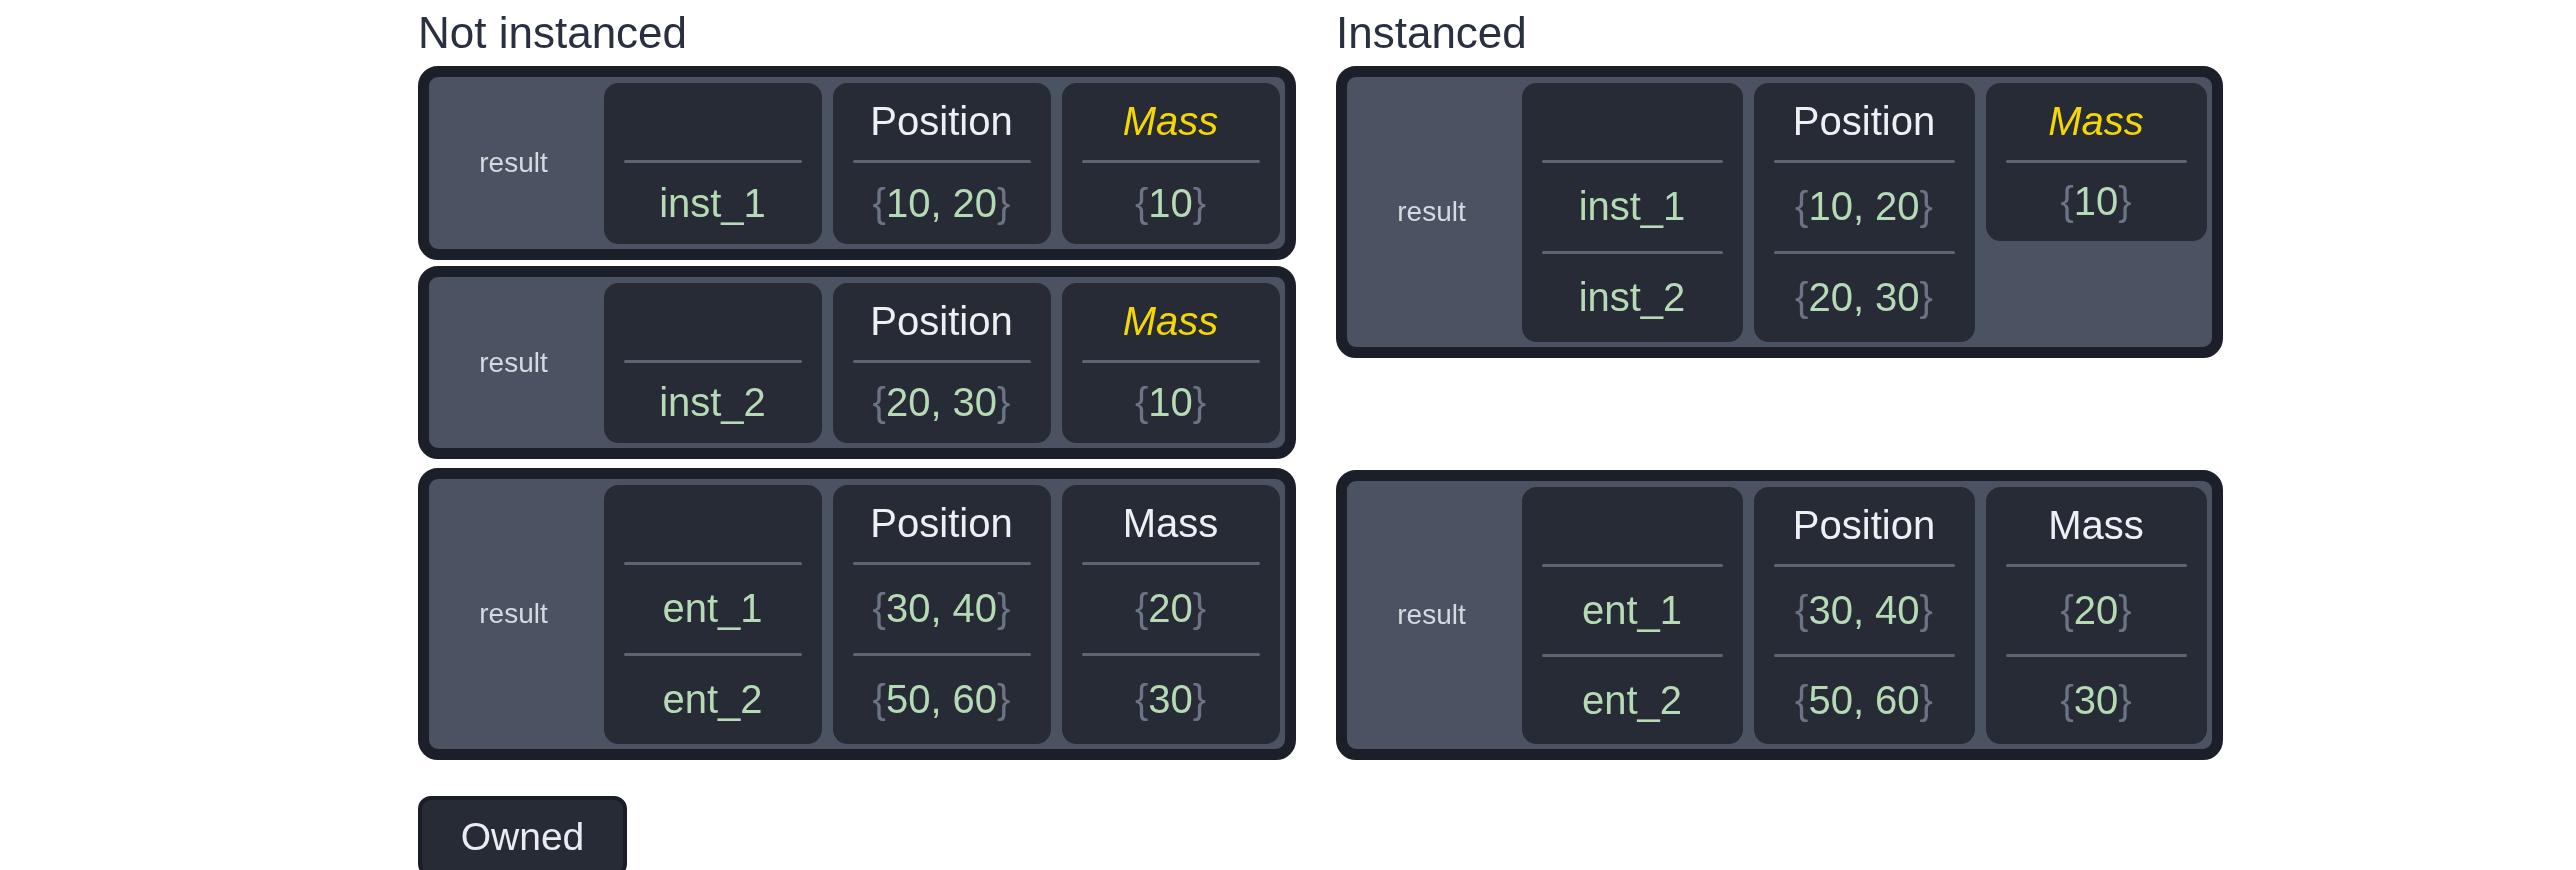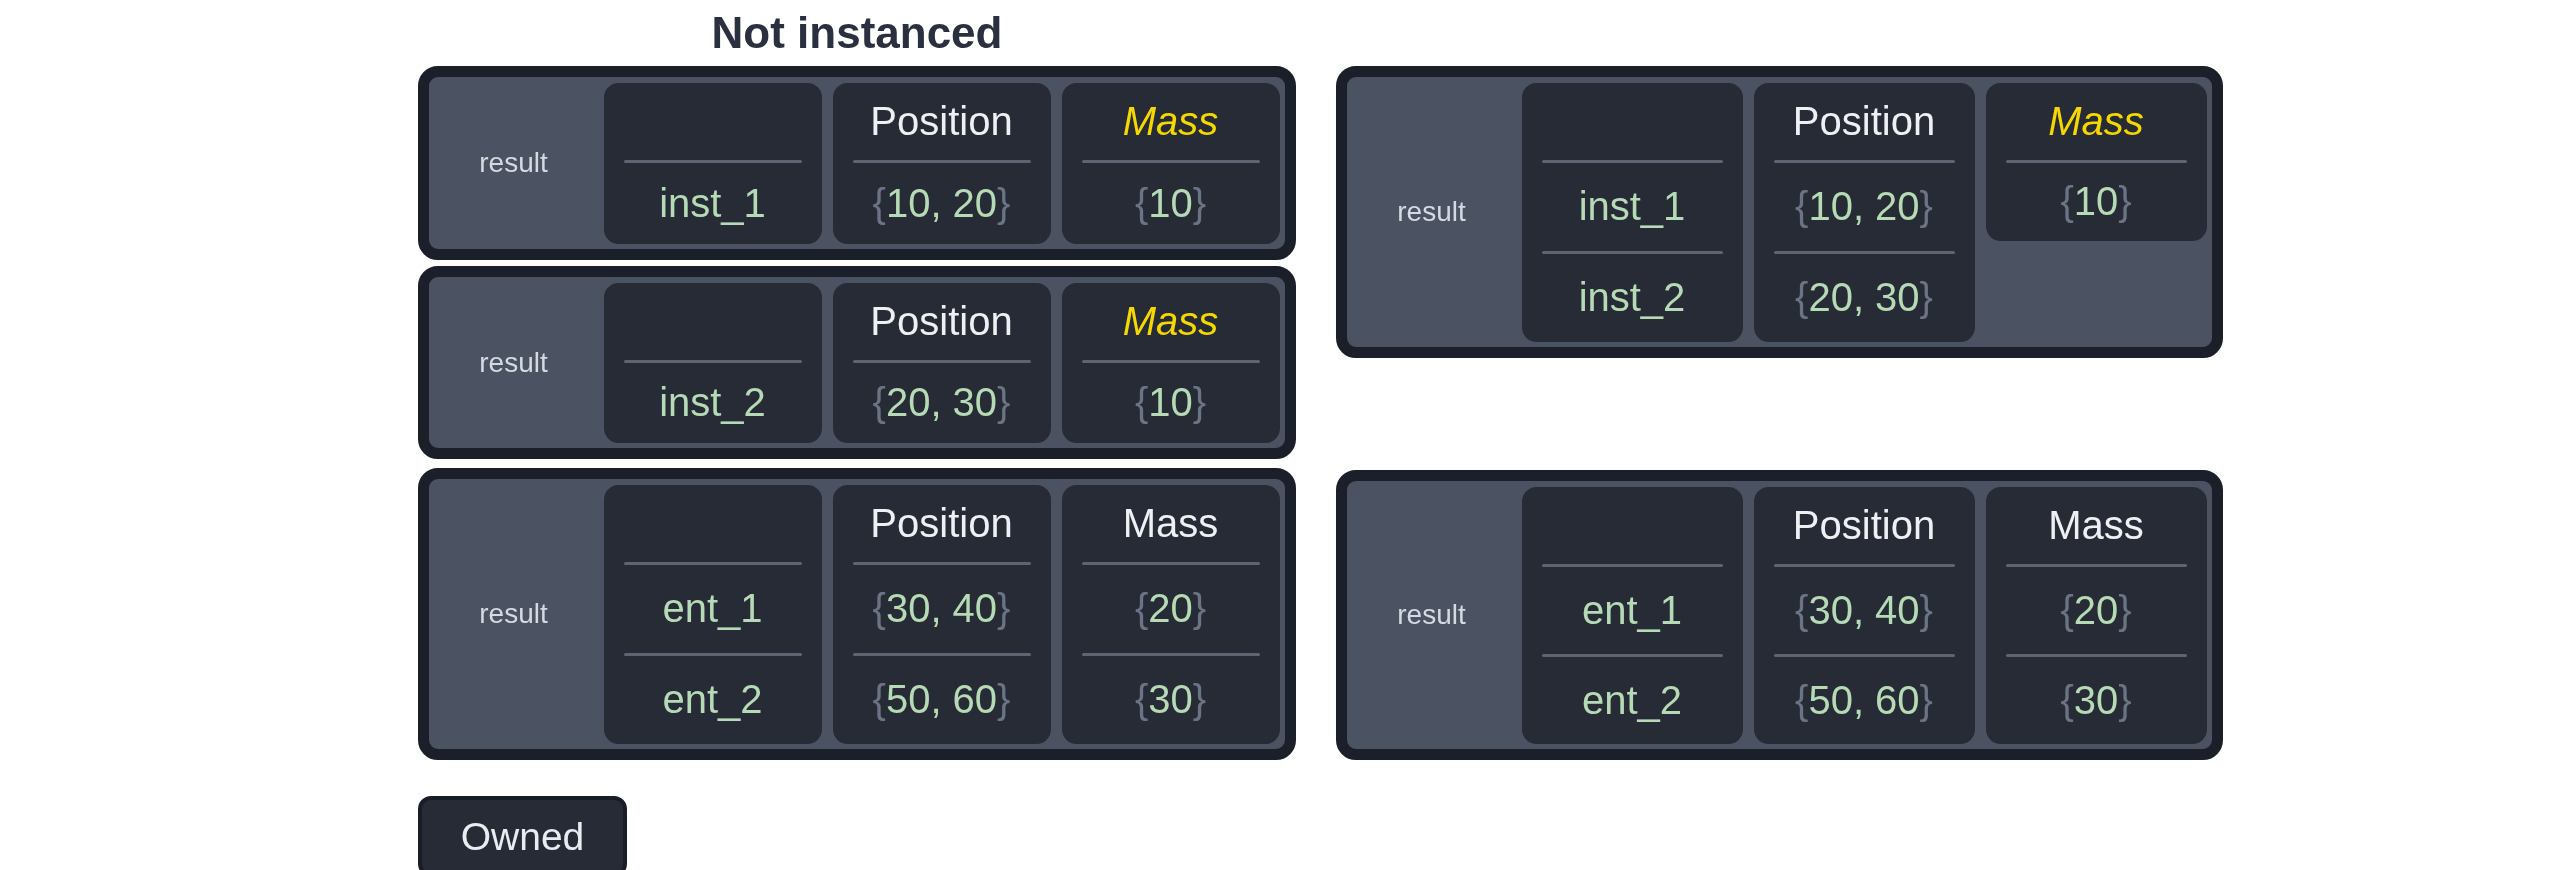--- a/index.html
+++ b/index.html
@@ -13,23 +13,22 @@
     width: 2576px;
     height: 870px;
     background: #ffffff;
     overflow: hidden;
   }
   .col-title {
     position: absolute;
     top: 0;
     height: 66px;
     line-height: 66px;
-    text-align: center;
     font-size: 44px;
-    font-weight: 700;
+    font-weight: 400;
     color: #2a3040;
   }
   #title-left  { left: 418px;  width: 878px; }
   #title-right { left: 1336px; width: 887px; }
 
   .box {
     position: absolute;
     box-sizing: border-box;
     background: #4b5261;
     border: 11px solid #1b1f2a;
@@ -121,20 +120,21 @@
     color: #f5d801;
     font-style: italic;
   }
 </style>
 </head>
 <body>
 
 <div class="canvas">
 
   <div class="col-title" id="title-left">Not instanced</div>
+  <div class="col-title" id="title-right">Instanced</div>
 
   <div class="box" id="box-a">
     <div class="result">result</div>
     <div class="cell">
       <div class="hdr"></div>
       <div class="divider"></div>
       <div class="row">inst_1</div>
     </div>
     <div class="cell">
       <div class="hdr">Position</div>

